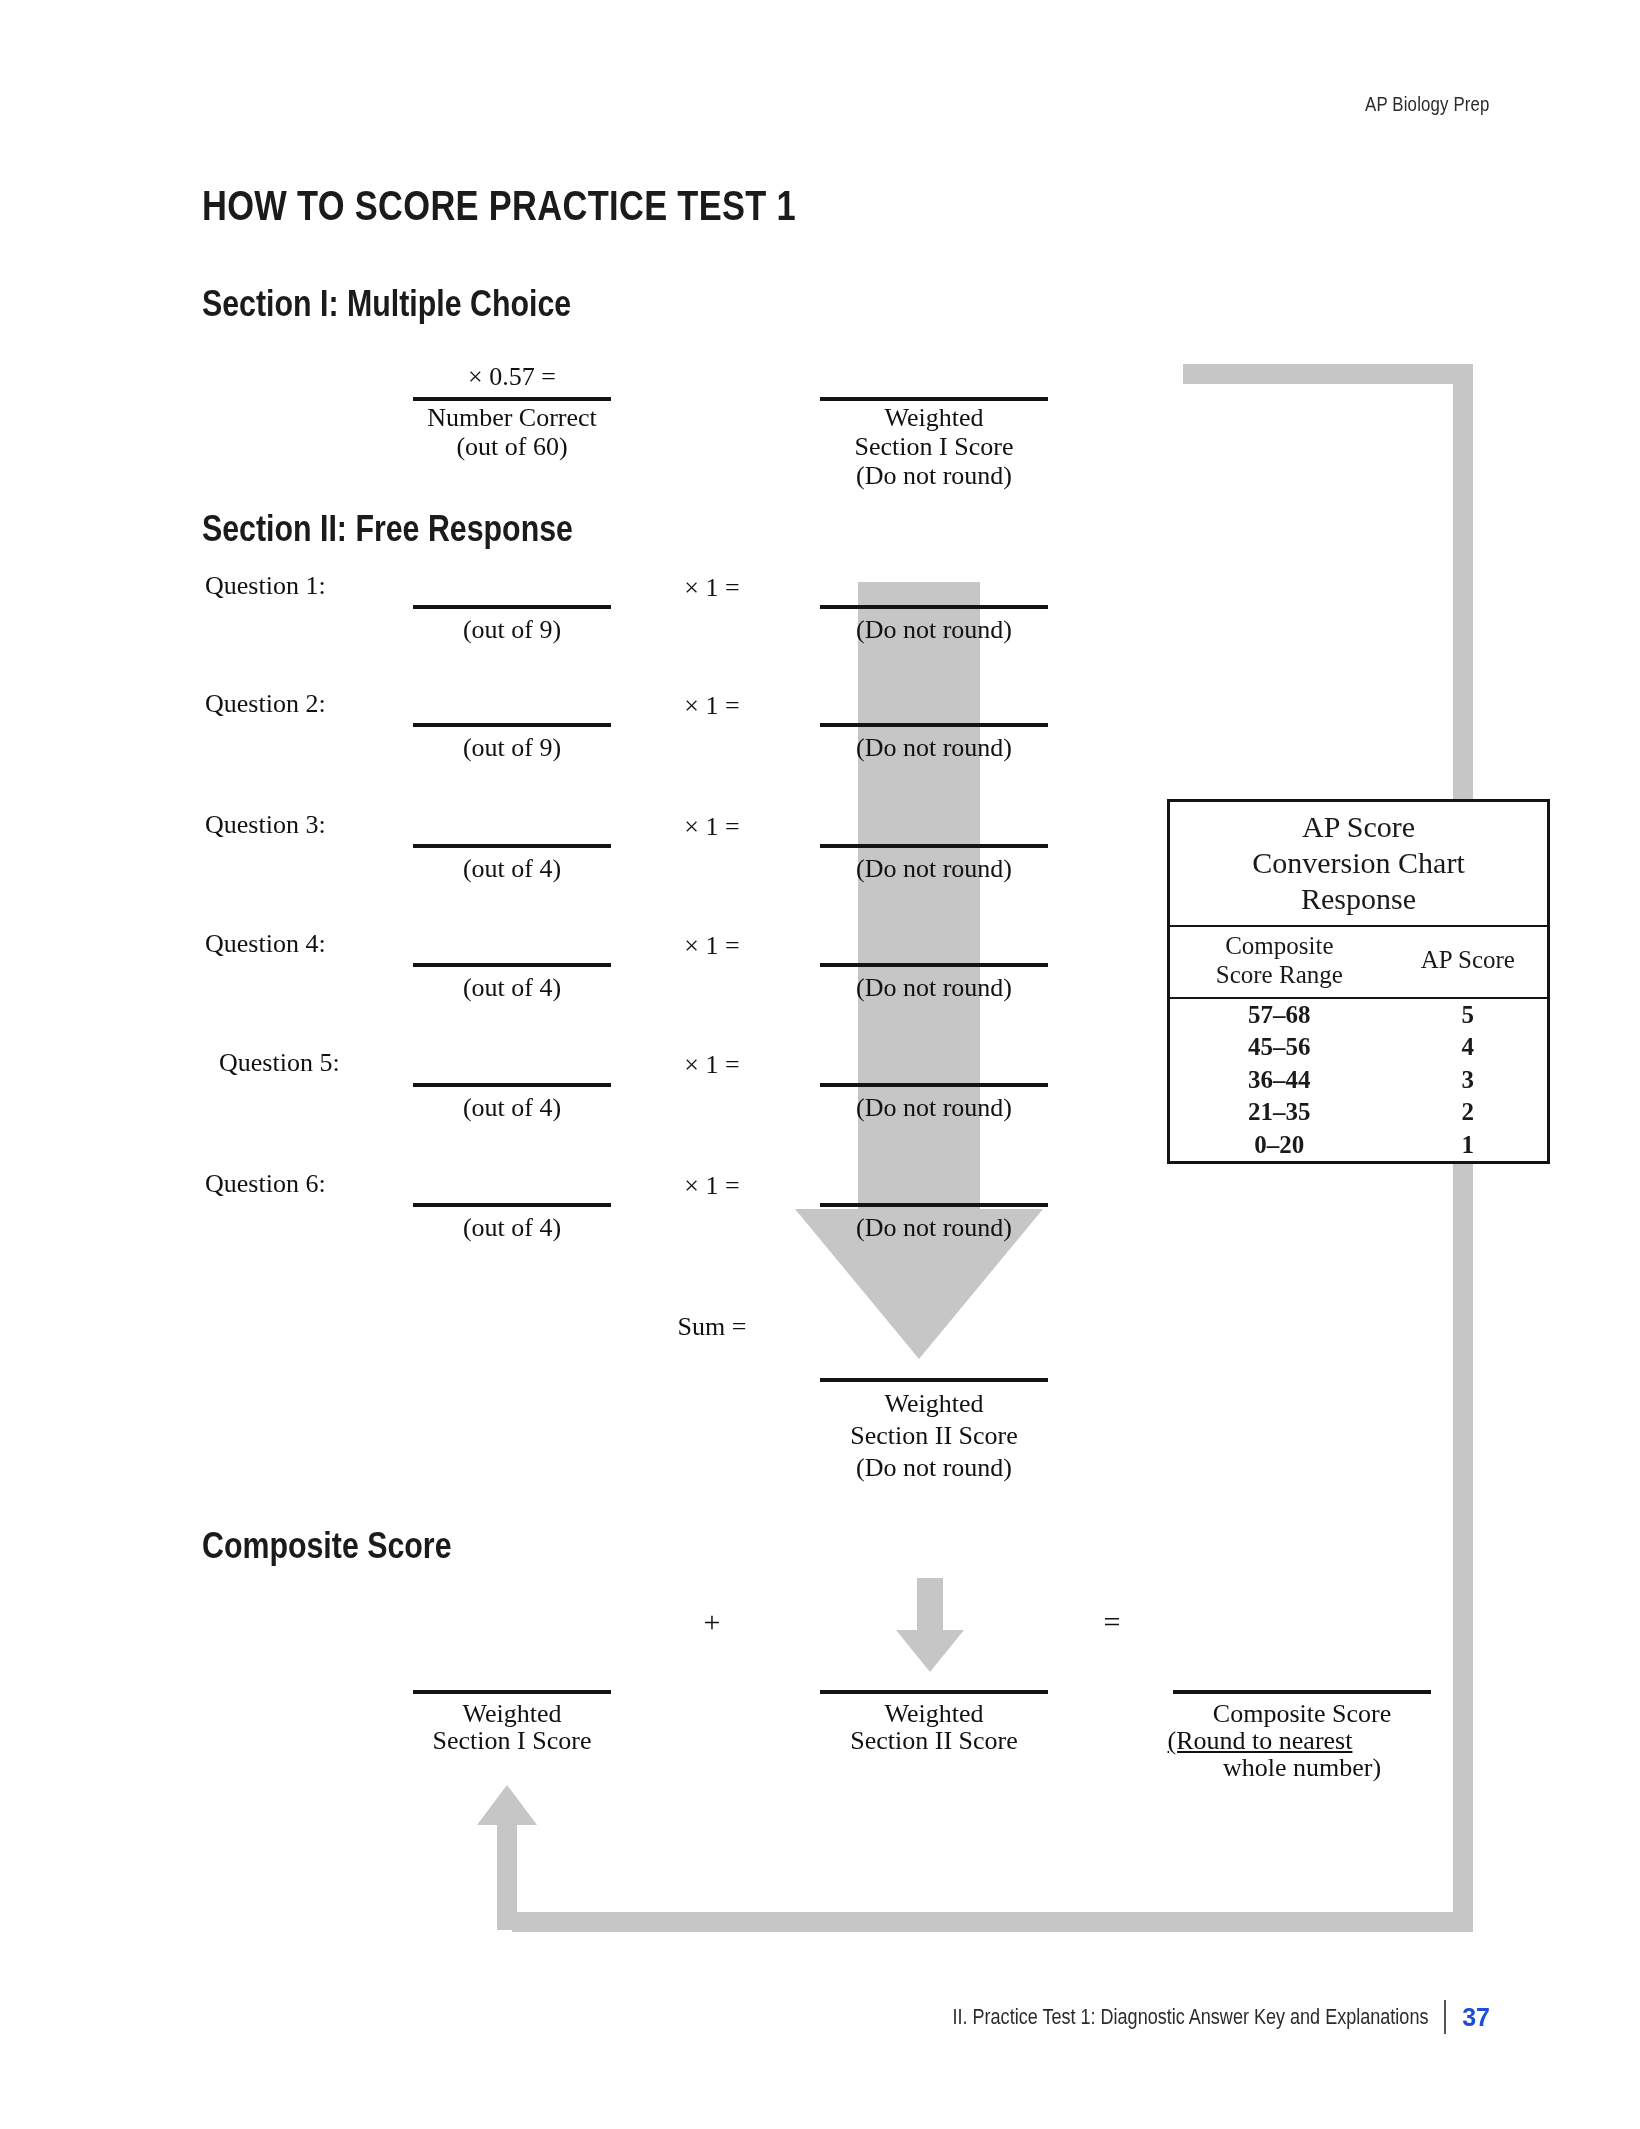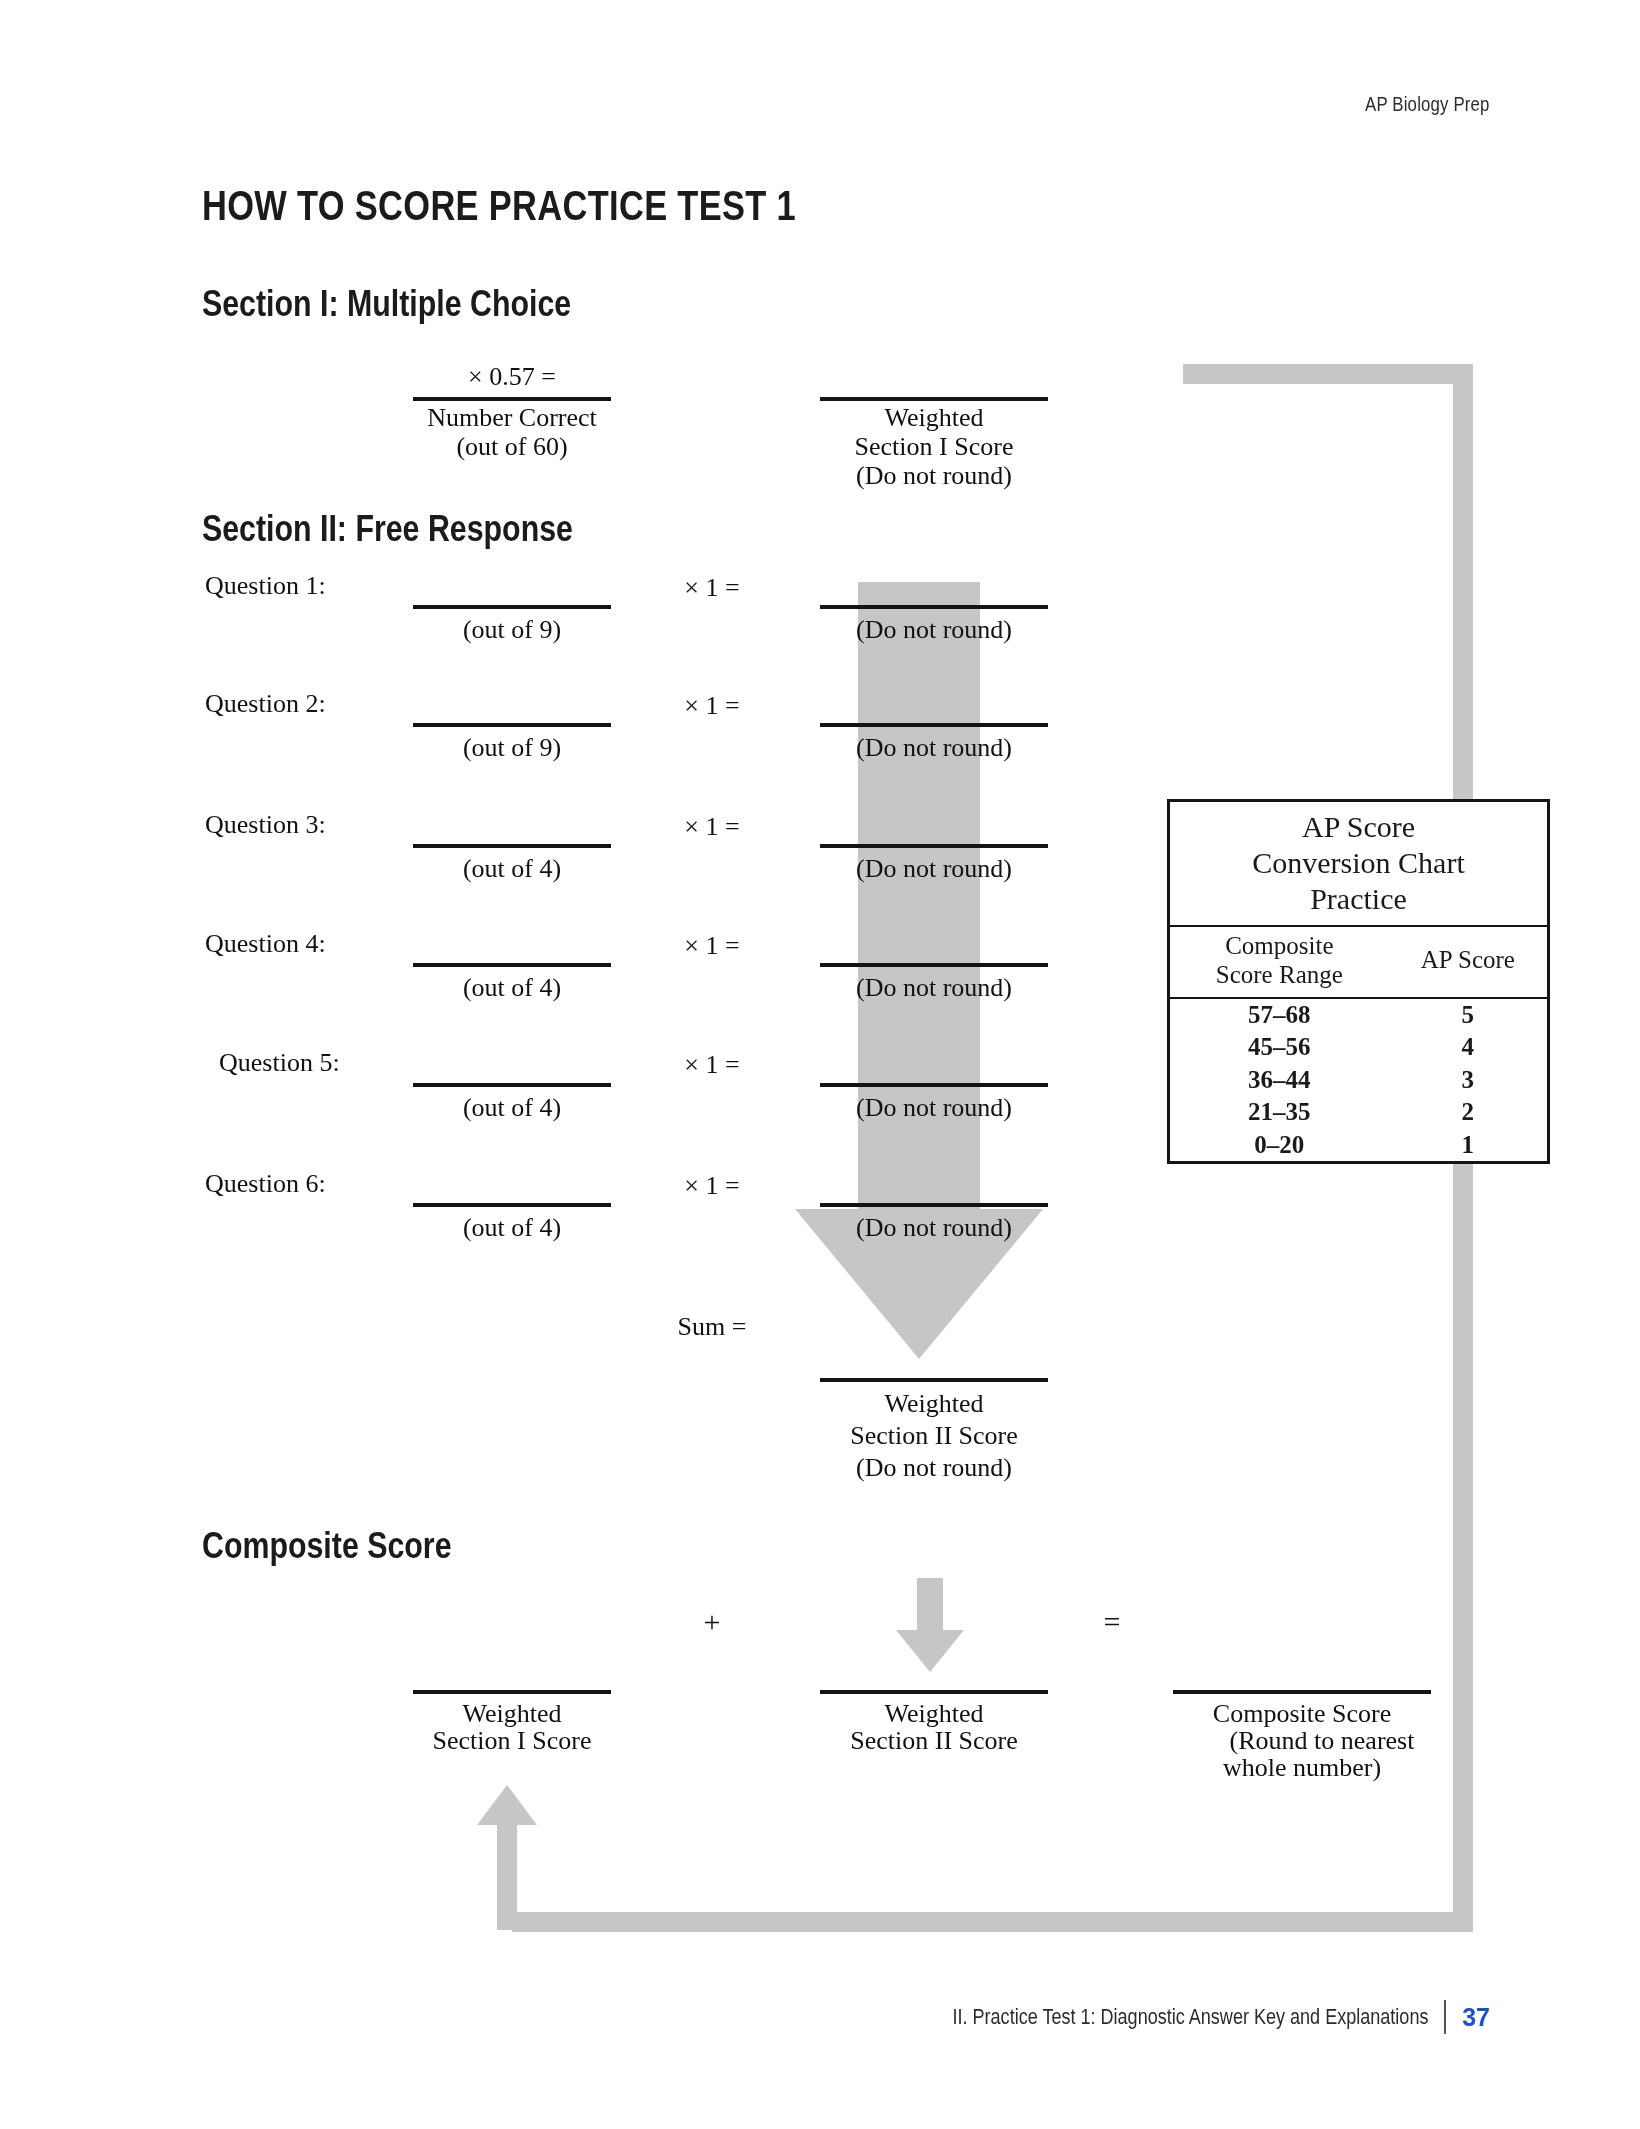--- a/index.html
+++ b/index.html
@@ -252,21 +252,21 @@
 
 <div class="rule" style="left:820px; top:1378px; width:228px;"></div>
 <div class="txt center" style="left:934px; top:1389px;">Weighted</div>
 <div class="txt center" style="left:934px; top:1421px;">Section II Score</div>
 <div class="txt center" style="left:934px; top:1453px;">(Do not round)</div>
 
 <div id="score-chart">
   <div class="chart-title">
     <div>AP Score</div>
     <div>Conversion Chart</div>
-    <div>Practice</div>
+    <div>Response</div>
   </div>
   <table>
     <thead>
       <tr>
         <th class="col-range">
           <div>Composite</div>
           <div>Score Range</div>
         </th>
         <th class="col-score">AP Score</th>
       </tr>
@@ -304,20 +304,20 @@
 <div class="rule" style="left:413px; top:1690px; width:198px;"></div>
 <div class="txt center" style="left:512px; top:1699px;">Weighted</div>
 <div class="txt center" style="left:512px; top:1726px;">Section I Score</div>
 
 <div class="rule" style="left:820px; top:1690px; width:228px;"></div>
 <div class="txt center" style="left:934px; top:1699px;">Weighted</div>
 <div class="txt center" style="left:934px; top:1726px;">Section II Score</div>
 
 <div class="rule" style="left:1173px; top:1690px; width:258px;"></div>
 <div class="txt center" style="left:1302px; top:1699px;">Composite Score</div>
-<div class="txt center" style="left:1322px; top:1726px;">(Round to nearest</div>
+<div class="txt center" style="left:1260px; top:1726px;text-decoration:underline;">(Round to nearest</div>
 <div class="txt center" style="left:1302px; top:1753px;">whole number)</div>
 
 <div class="footer">
   <span class="ftxt">II.  Practice Test 1: Diagnostic Answer Key and Explanations</span>
   <span class="fdiv"></span>
   <span class="fpage">37</span>
 </div>
 
 </body></html>

